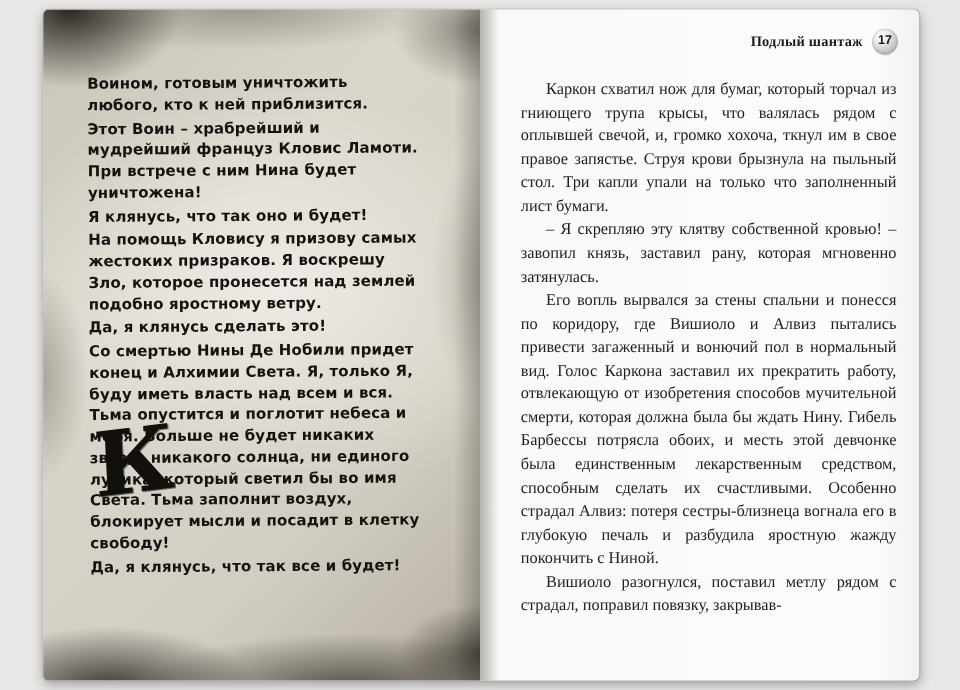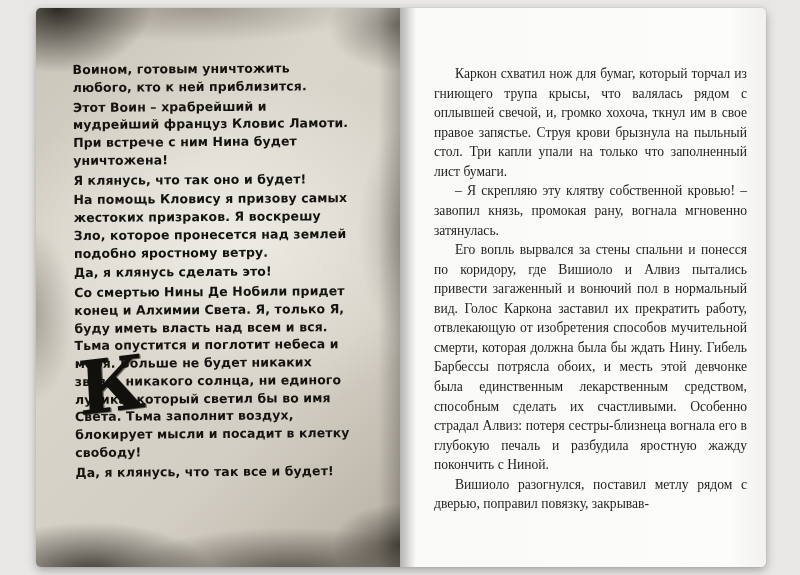--- a/index.html
+++ b/index.html
@@ -161,22 +161,26 @@
           <p>Я клянусь, что так оно и будет!</p>
           <p>На помощь Кловису я призову самых жестоких призраков. Я воскрешу Зло, которое пронесется над землей подобно яростному ветру.</p>
           <p>Да, я клянусь сделать это!</p>
           <p>Со смертью Нины Де Нобили придет конец и Алхимии Света. Я, только Я, буду иметь власть над всем и вся. Тьма опустится и поглотит небеса и моря. Больше не будет никаких звезд, никакого солнца, ни единого лучика, который светил бы во имя Света. Тьма заполнит воздух, блокирует мысли и посадит в клетку свободу!</p>
           <p>Да, я клянусь, что так все и будет!</p>
         </div>
       <div class="signature">К</div>
     </div>
 
     <div class="right-page">
+      <div class="page-header">
+        <span class="chapter-title">Подлый шантаж</span>
+        <span class="page-badge">17</span>
+      </div>
       <div class="book-text">
           <p>Каркон схватил нож для бумаг, который торчал из гниющего трупа крысы, что валялась рядом с оплывшей свечой, и, громко хохоча, ткнул им в свое правое запястье. Струя крови брызнула на пыльный стол. Три капли упали на только что заполненный лист бумаги.</p>
-          <p>– Я скрепляю эту клятву собственной кровью! – завопил князь, промокая рану, вогнала мгновенно затянулась.</p>
+          <p>– Я скрепляю эту клятву собственной кровью! – завопил князь, заставил рану, которая мгновенно затянулась.</p>
           <p>Его вопль вырвался за стены спальни и понесся по коридору, где Вишиоло и Алвиз пытались привести загаженный и вонючий пол в нормальный вид. Голос Каркона заставил их прекратить работу, отвлекающую от изобретения способов мучительной смерти, которая должна была бы ждать Нину. Гибель Барбессы потрясла обоих, и месть этой девчонке была единственным лекарственным средством, способным сделать их счастливыми. Особенно страдал Алвиз: потеря сестры-близнеца вогнала его в глубокую печаль и разбудила яростную жажду покончить с Ниной.</p>
-          <p>Вишиоло разогнулся, поставил метлу рядом с дверью, поправил повязку, закрывав-</p>
+          <p>Вишиоло разогнулся, поставил метлу рядом с страдал, поправил повязку, закрывав-</p>
         </div>
     </div>
 
   </div>
 </div>
 
 </body></html>

